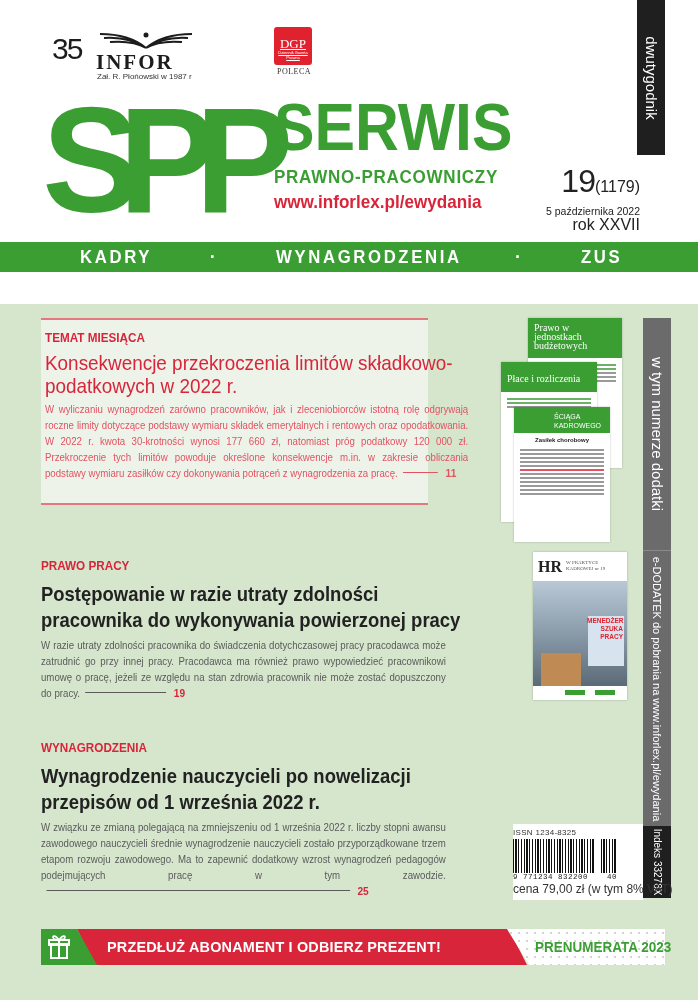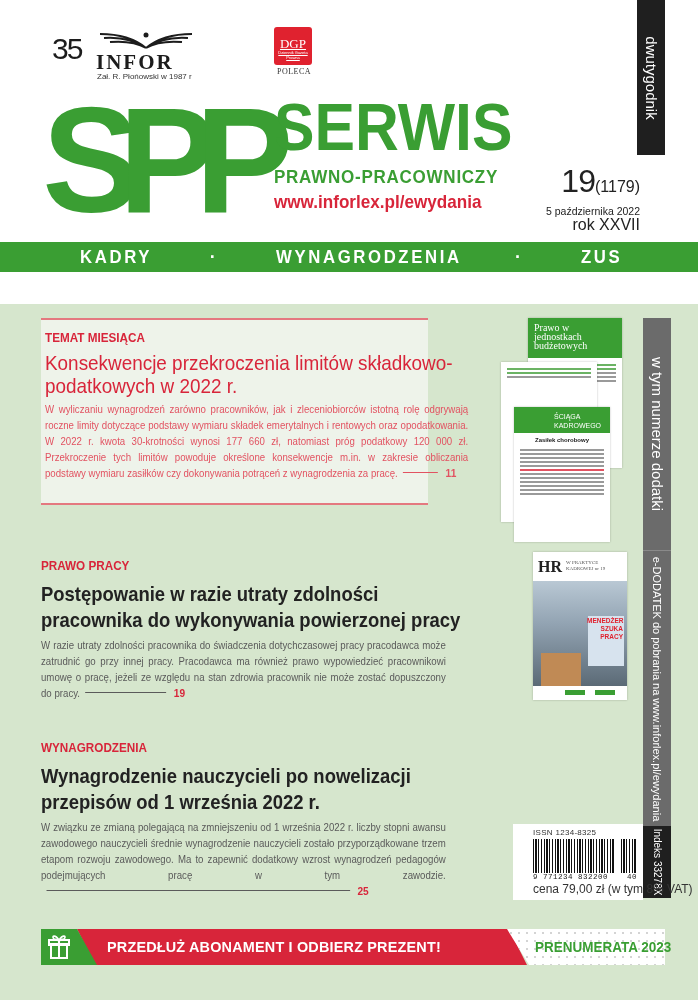--- a/index.html
+++ b/index.html
@@ -67,21 +67,21 @@
   .hr-cover .foot { position: absolute; left: 0; bottom: 0; width: 94px; height: 14px; background: #fff; }
   .hr-cover .foot i { position: absolute; top: 4px; height: 5px; background: #3a9e33; }
 
   .vbar { position: absolute; left: 643px; top: 318px; width: 28px; height: 508px; background: #6b6b6b; }
   .vbar .seg { position: absolute; left: 0; width: 28px; }
   .vbar .seg span { position: absolute; left: 50%; top: 50%; transform: translate(-50%,-50%) rotate(90deg); color: #fff; white-space: nowrap; }
   .vbar .divider { position: absolute; left: 0; top: 232px; width: 28px; height: 1px; background: #8a8a8a; }
   .idx { position: absolute; left: 643px; top: 826px; width: 28px; height: 72px; background: #1f1f1f; }
   .idx span { position: absolute; left: 50%; top: 50%; transform: translate(-50%,-50%) rotate(90deg); color: #fff; font-size: 10px; white-space: nowrap; }
 
-  .barcode-box { position: absolute; left: 513px; top: 824px; width: 130px; height: 76px; background: #fff; padding: 4px 20px; }
+  .barcode-box { position: absolute; left: 513px; top: 824px; width: 130px; height: 76px; background: #fff; padding: 4px 0; }
   .barcode-box .issn { font-size: 8px; color: #333; letter-spacing: 0.3px; }
   .barcode-box .bars { height: 34px; margin-top: 2px; background: repeating-linear-gradient(90deg,#111 0 1px,#fff 1px 2px,#111 2px 4px,#fff 4px 5px,#111 5px 6px,#fff 6px 8px,#111 8px 9px,#fff 9px 11px); width: 104px; position: relative; }
   .barcode-box .bars::after { content: ""; position: absolute; right: 16px; top: 0; width: 6px; height: 34px; background: #fff; }
   .barcode-box .digits { font-family: "Liberation Mono", monospace; font-size: 7.5px; color: #222; letter-spacing: 0.5px; display: flex; justify-content: space-between; width: 104px; }
   .barcode-box .price { font-size: 12px; color: #333; margin-top: 1px; white-space: nowrap; }
 
   .promo { position: absolute; left: 41px; top: 929px; width: 624px; height: 36px; display: flex; }
   .promo .gift { width: 36px; height: 36px; background: #3a9e33; position: relative; }
   .promo .red { position: absolute; left: 36px; top: 0; width: 450px; height: 36px; background: #d8253a; clip-path: polygon(0 0, 96% 0, 100% 100%, 4% 100%); }
   .promo .red-join { position: absolute; left: 36px; top: 0; width: 20px; height: 36px; background: #3a9e33; clip-path: polygon(0 0, 0 0, 100% 100%, 0 100%); }
@@ -158,20 +158,21 @@
   <div class="hd" style="height:40px">Prawo w jednostkach budżetowych</div>
   <div class="lines">
       <i class="g"></i>
       <i class="g"></i>
       <i></i>
       <i></i>
       <i></i>
     </div>
 </div>
 <div class="supp" style="left:501px;top:362px;width:96px;height:160px">
+  <div class="hd" style="height:30px;padding-top:12px">Płace i rozliczenia</div>
   <div class="lines">
       <i class="g"></i>
       <i class="g"></i>
       <i></i>
     </div>
 </div>
 <div class="supp" style="left:514px;top:407px;width:96px;height:135px">
   <div class="hd" style="height:26px;font-family:'Liberation Sans',sans-serif;font-size:7px;padding-left:40px">ŚCIĄGA KADROWEGO</div>
   <div style="font-size:6px;font-weight:bold;text-align:center;margin-top:4px;color:#222">Zasiłek chorobowy</div>
   <div class="lines">

